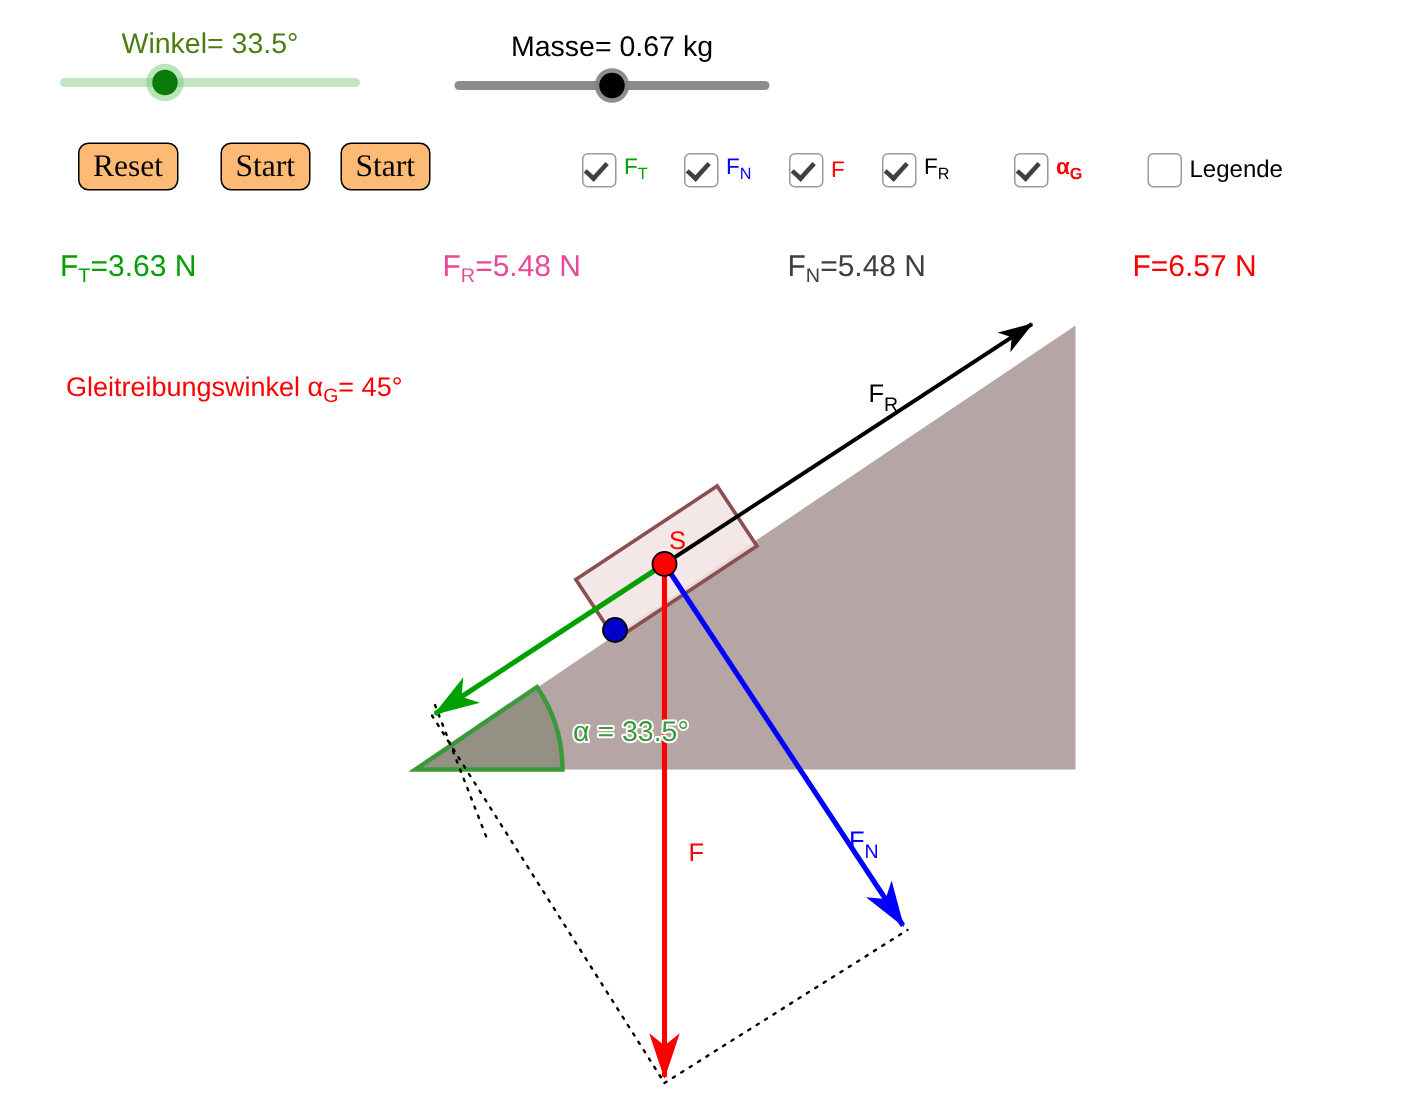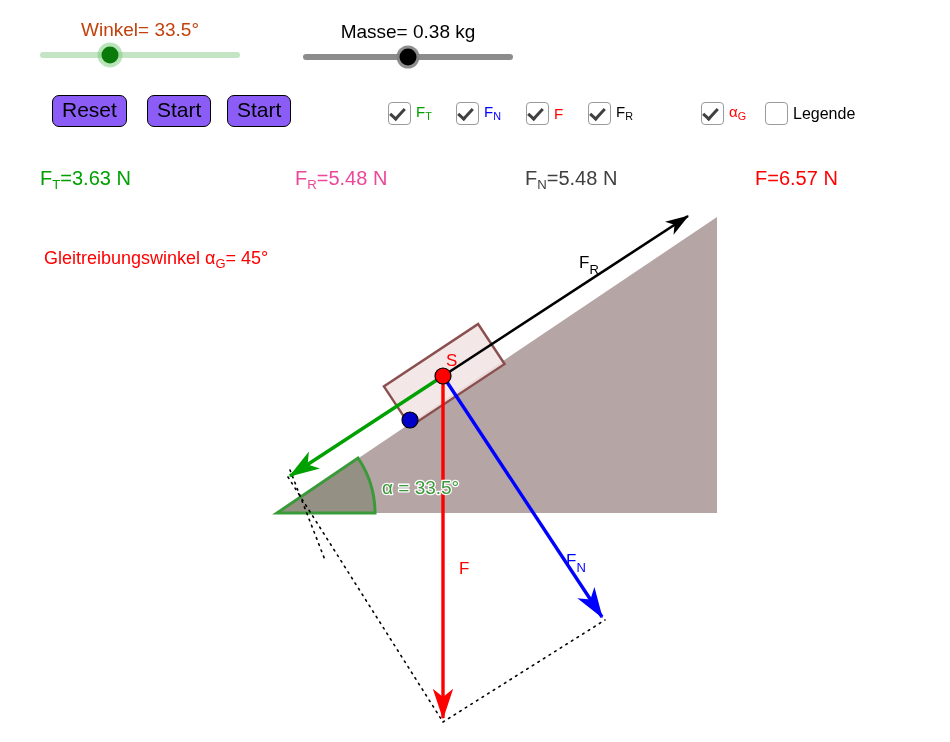--- a/index.html
+++ b/index.html
@@ -55,22 +55,22 @@
   .slider-thumb.gray {
     background: #000000;
     box-shadow: 0 0 0 3px rgba(130, 130, 130, 0.9);
   }
 
   
   .btn {
     position: absolute;
     border: 1px solid #000;
     border-radius: 7px;
-    background: #8b5cf6;
-    font-family: Liberation Sans, sans-serif;
+    background: #fdba74;
+    font-family: Liberation Serif, serif;
     font-size: 21px;
     color: #000;
     padding: 2px 9px 4px 9px;
     line-height: 1.15;
     cursor: pointer;
     box-sizing: border-box;
   }
 
   
   .cbox-wrap {
@@ -208,31 +208,31 @@
 
     <text class="angle-label" x="382" y="494">α = 33.5°</text>
     <text class="s-label" x="446" y="366">S</text>
 
     <text class="vec-label" x="579" y="268" fill="#000000">F<tspan dy="6" font-size="13">R</tspan></text>
     <text class="vec-label" x="566" y="566" fill="#0000ff">F<tspan dy="6" font-size="13">N</tspan></text>
     <text class="vec-label" x="459" y="574" fill="#ff0000">F</text>
   </svg>
 
   <div class="slider-group" style="left:40px; top:20px; width:200px;">
-    <div class="slider-caption" style="color:#c2410c;">
+    <div class="slider-caption" style="color:#4d7c0f;">
       <span>Winkel= </span><span>33.5</span><span>°</span>
     </div>
     <div class="slider-track" style="background:#c3e5c3;">
       <div class="slider-thumb green" style="left:35%;"></div>
     </div>
   </div>
 
   <div class="slider-group" style="left:303px; top:22px; width:210px;">
     <div class="slider-caption" style="color:#000000;">
-      <span>Masse= </span><span>0.38</span><span> kg</span>
+      <span>Masse= </span><span>0.67</span><span> kg</span>
     </div>
     <div class="slider-track" style="background:#8c8c8c;">
       <div class="slider-thumb gray" style="left:50%;"></div>
     </div>
   </div>
 
 
   <button class="btn" style="left:52px; top:95px;">Reset</button>
   <button class="btn" style="left:147px; top:95px;">Start</button>
   <button class="btn" style="left:227px; top:95px;">Start</button>
@@ -250,21 +250,21 @@
   <div class="cbox-wrap" style="left:478px; top:102px;">
     <span class="cbox checked"></span>
     <span class="cbox-label" style="color:#ff0000;">F</span>
   </div>
 
   <div class="cbox-wrap" style="left:540px; top:102px;">
     <span class="cbox checked"></span>
     <span class="cbox-label" style="color:#000000;">F<sub>R</sub></span>
   </div>
 
-  <div class="cbox-wrap" style="left:653px; top:102px;">
+  <div class="cbox-wrap" style="left:628px; top:102px;font-weight:bold;">
     <span class="cbox checked"></span>
     <span class="cbox-label" style="color:#ff0000;">α<sub>G</sub></span>
   </div>
 
   <div class="cbox-wrap" style="left:717px; top:102px;">
     <span class="cbox"></span>
     <span class="cbox-label legende">Legende</span>
   </div>
 
   <div class="readout" style="left:40px; top:168px; color:#00a000;">F<sub>T</sub><span>=3.63 N</span></div>

